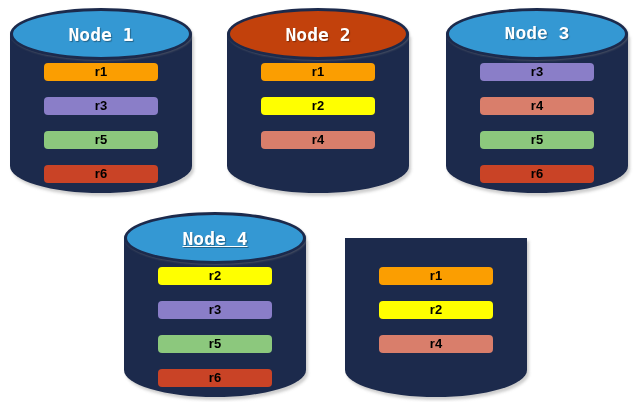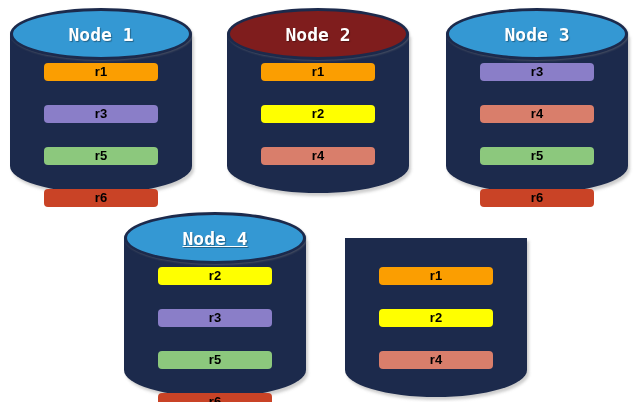--- a/index.html
+++ b/index.html
@@ -57,21 +57,21 @@
   .bars {
     position: absolute;
     top: 55px;
     left: 50%;
     transform: translateX(-50%);
     width: 114px;
   }
   .bar {
     width: 114px;
     height: 18px;
-    margin-bottom: 24px;
+    margin-bottom: 16px;
     border-radius: 4px;
     text-align: center;
     line-height: 18px;
     font-family: "Liberation Sans", sans-serif;
     font-weight: bold;
     font-size: 13px;
     color: #000000;
   }
   .n1 { left: 10px;  top: 8px; }
   .n2 { left: 227px; top: 8px; }
@@ -92,34 +92,34 @@
     <div class="bars">
       <div class="bar" style="background-color: rgb(251, 158, 1);">r1</div>
       <div class="bar" style="background-color: rgb(138, 126, 200);">r3</div>
       <div class="bar" style="background-color: rgb(140, 200, 125);">r5</div>
       <div class="bar" style="background-color: rgb(201, 67, 38);">r6</div>
     </div>
   </div>
 
   <div class="cylinder n2">
     <div class="cyl-body" style="background-color: rgb(28, 42, 76);"></div>
-    <div class="cyl-top" style="background-color: #7f1d1d;">
+    <div class="cyl-top" style="background-color: #c2410c;">
       <span class="node-label" style="color: rgb(255, 255, 255);">Node 2</span>
     </div>
     <div class="bars">
       <div class="bar" style="background-color: rgb(251, 158, 1);">r1</div>
       <div class="bar" style="background-color: rgb(255, 255, 0);">r2</div>
       <div class="bar" style="background-color: rgb(217, 126, 107);">r4</div>
     </div>
   </div>
 
   <div class="cylinder n3">
     <div class="cyl-body" style="background-color: rgb(28, 42, 76);"></div>
     <div class="cyl-top" style="background-color: rgb(52, 152, 211);">
-      <span class="node-label" style="color: rgb(255, 255, 255);">Node 3</span>
+      <span class="node-label" style="color: rgb(255, 255, 255); font-family: Liberation Mono, monospace;">Node 3</span>
     </div>
     <div class="bars">
       <div class="bar" style="background-color: rgb(138, 126, 200);">r3</div>
       <div class="bar" style="background-color: rgb(217, 126, 107);">r4</div>
       <div class="bar" style="background-color: rgb(140, 200, 125);">r5</div>
       <div class="bar" style="background-color: rgb(201, 67, 38);">r6</div>
     </div>
   </div>
 
   <div class="cylinder n4">

